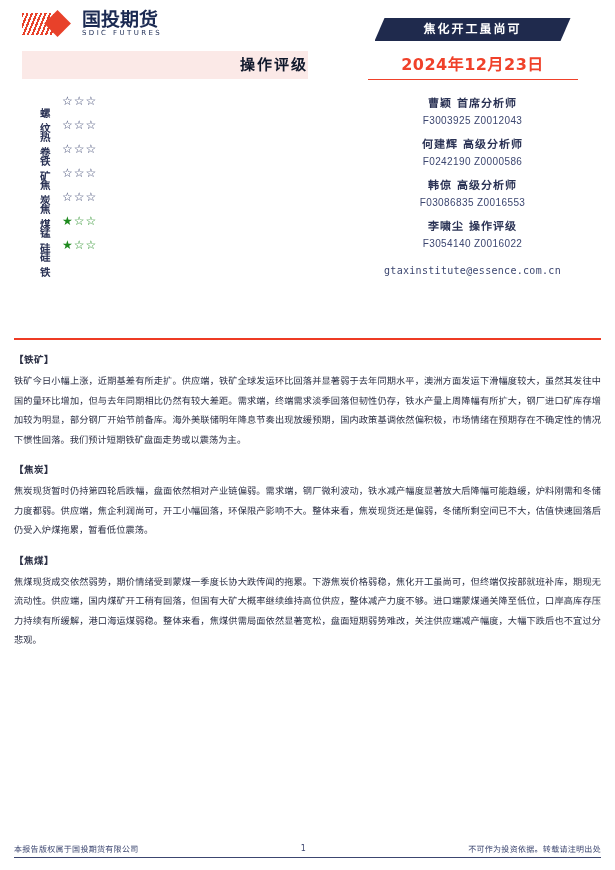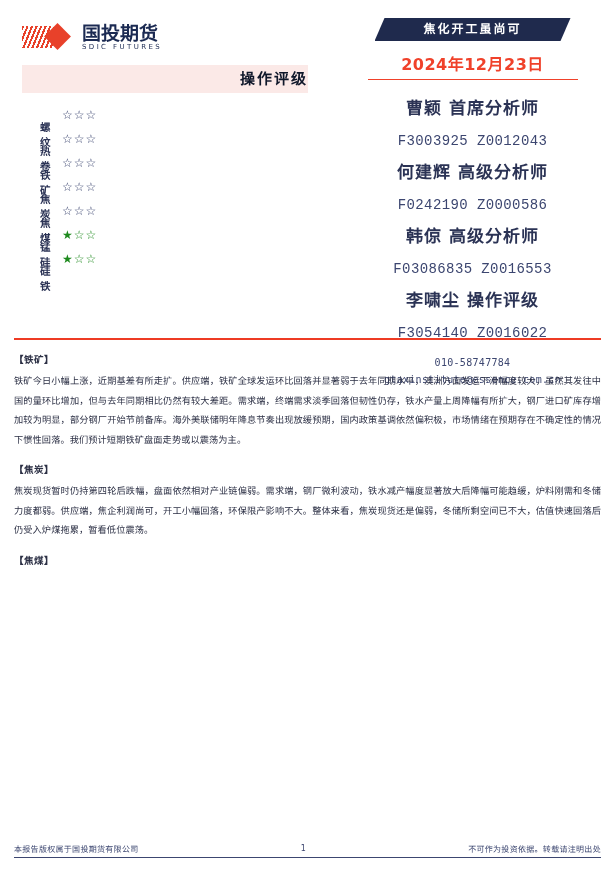--- a/index.html
+++ b/index.html
@@ -32,21 +32,22 @@
   
   .hdr-left {
     position: absolute;
     left: 0;
     top: 0;
     width: 330px;
   }
 
   .logo-row {
     display: flex;
-    padding: 24px 0 0 22px;
+    align-items: center;
+    padding: 10px 0 0 22px;
   }
   .logo-mark {
     position: relative;
     width: 58px;
     height: 26px;
     flex: 0 0 auto;
   }
   .logo-stripes {
     position: absolute;
     left: 0;
@@ -166,32 +167,32 @@
     margin: 4px auto 0 auto;
     width: 210px;
     height: 1px;
     background: #f0412a;
   }
 
   .analysts {
     margin-top: 14px;
   }
   .analyst-name {
-    font-size: 17px;
+    font-size: 11px;
     font-weight: bold;
     color: #2b3355;
     letter-spacing: 1px;
     margin-top: 9px;
   }
   .analyst-code {
-    font-size: 14px;
+    font-size: 10px;
     color: #3c4670;
     letter-spacing: 0.4px;
-    margin-top: 14px;
-    font-family: Liberation Mono, monospace;
+    margin-top: 5px;
+    font-family: Liberation Sans, sans-serif;
   }
 
   .contact {
     margin-top: 16px;
     text-align: center;
   }
   .contact-line {
     font-size: 10px;
     color: #3c4670;
     font-family: "DejaVu Sans Mono", "Liberation Mono", monospace;
@@ -325,21 +326,20 @@
         <div class="analyst-code">F0242190  Z0000586</div>
 
         <div class="analyst-name">韩倞  高级分析师</div>
         <div class="analyst-code">F03086835  Z0016553</div>
 
         <div class="analyst-name">李啸尘  操作评级</div>
         <div class="analyst-code">F3054140  Z0016022</div>
       </div>
 
       <div class="contact">
-        <div class="contact-line">010-58747784</div>
         <div class="contact-line">gtaxinstitute@essence.com.cn</div>
       </div>
     </div>
 
     <div class="header-rule"></div>
   </div>
 
   <div class="body-area">
 
 
@@ -348,20 +348,21 @@
       <div class="section-body">铁矿今日小幅上涨，近期基差有所走扩。供应端，铁矿全球发运环比回落并显著弱于去年同期水平，澳洲方面发运下滑幅度较大，虽然其发往中国的量环比增加，但与去年同期相比仍然有较大差距。需求端，终端需求淡季回落但韧性仍存，铁水产量上周降幅有所扩大，钢厂进口矿库存增加较为明显，部分钢厂开始节前备库。海外美联储明年降息节奏出现放缓预期，国内政策基调依然偏积极，市场情绪在预期存在不确定性的情况下惯性回落。我们预计短期铁矿盘面走势或以震荡为主。</div>
     </div>
 
     <div class="section">
       <div class="section-heading">【焦炭】</div>
       <div class="section-body">焦炭现货暂时仍持第四轮后跌幅，盘面依然相对产业链偏弱。需求端，钢厂微利波动，铁水减产幅度显著放大后降幅可能趋缓，炉料刚需和冬储力度都弱。供应端，焦企利润尚可，开工小幅回落，环保限产影响不大。整体来看，焦炭现货还是偏弱，冬储所剩空间已不大，估值快速回落后仍受入炉煤拖累，暂看低位震荡。</div>
     </div>
 
     <div class="section">
       <div class="section-heading">【焦煤】</div>
+      <div class="section-body">焦煤现货成交依然弱势，期价情绪受到蒙煤一季度长协大跌传闻的拖累。下游焦炭价格弱稳，焦化开工虽尚可，但终端仅按部就班补库，期现无流动性。供应端，国内煤矿开工稍有回落，但国有大矿大概率继续维持高位供应，整体减产力度不够。进口端蒙煤通关降至低位，口岸高库存压力持续有所缓解，港口海运煤弱稳。整体来看，焦煤供需局面依然显著宽松，盘面短期弱势难改，关注供应端减产幅度，大幅下跌后也不宜过分悲观。</div>
     </div>
   </div>
 
   <div class="footer">
     <span>本报告版权属于国投期货有限公司</span>
     <span class="footer-center">1</span>
     <span>不可作为投资依据。转载请注明出处</span>
   </div>
   <div class="footer-rule"></div>
 

